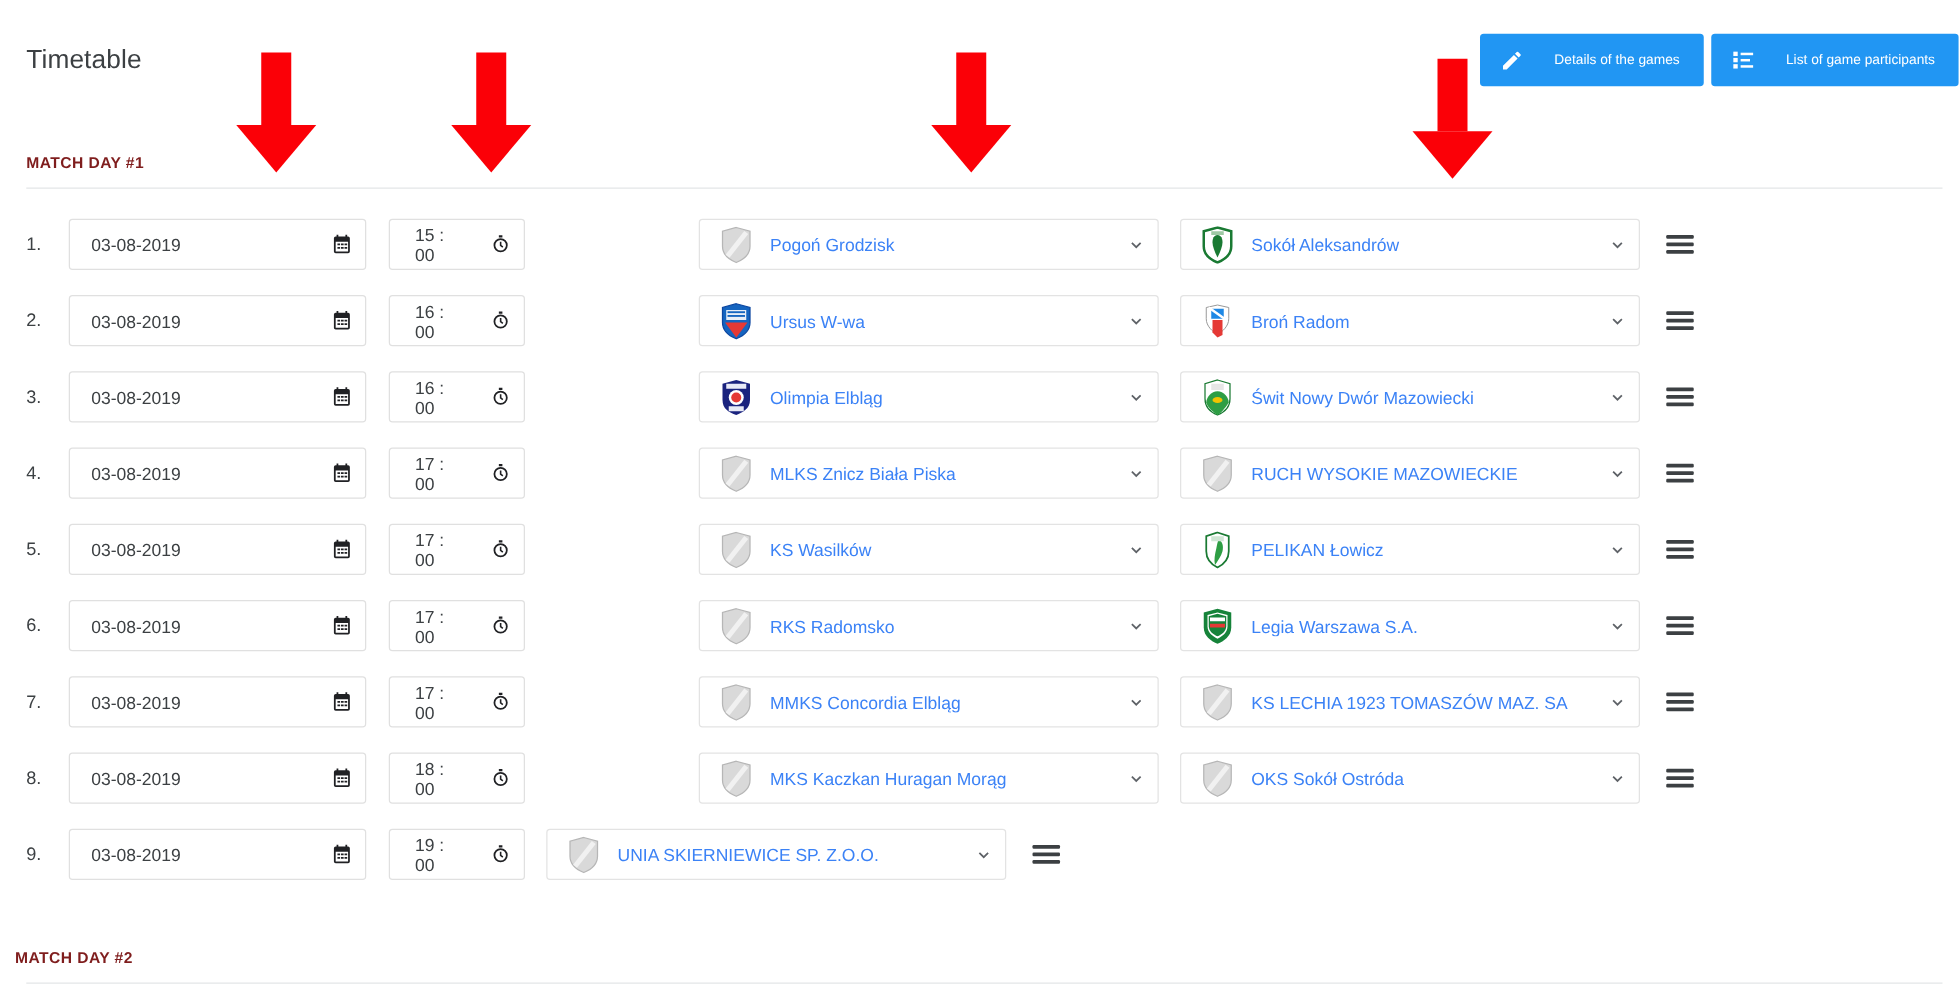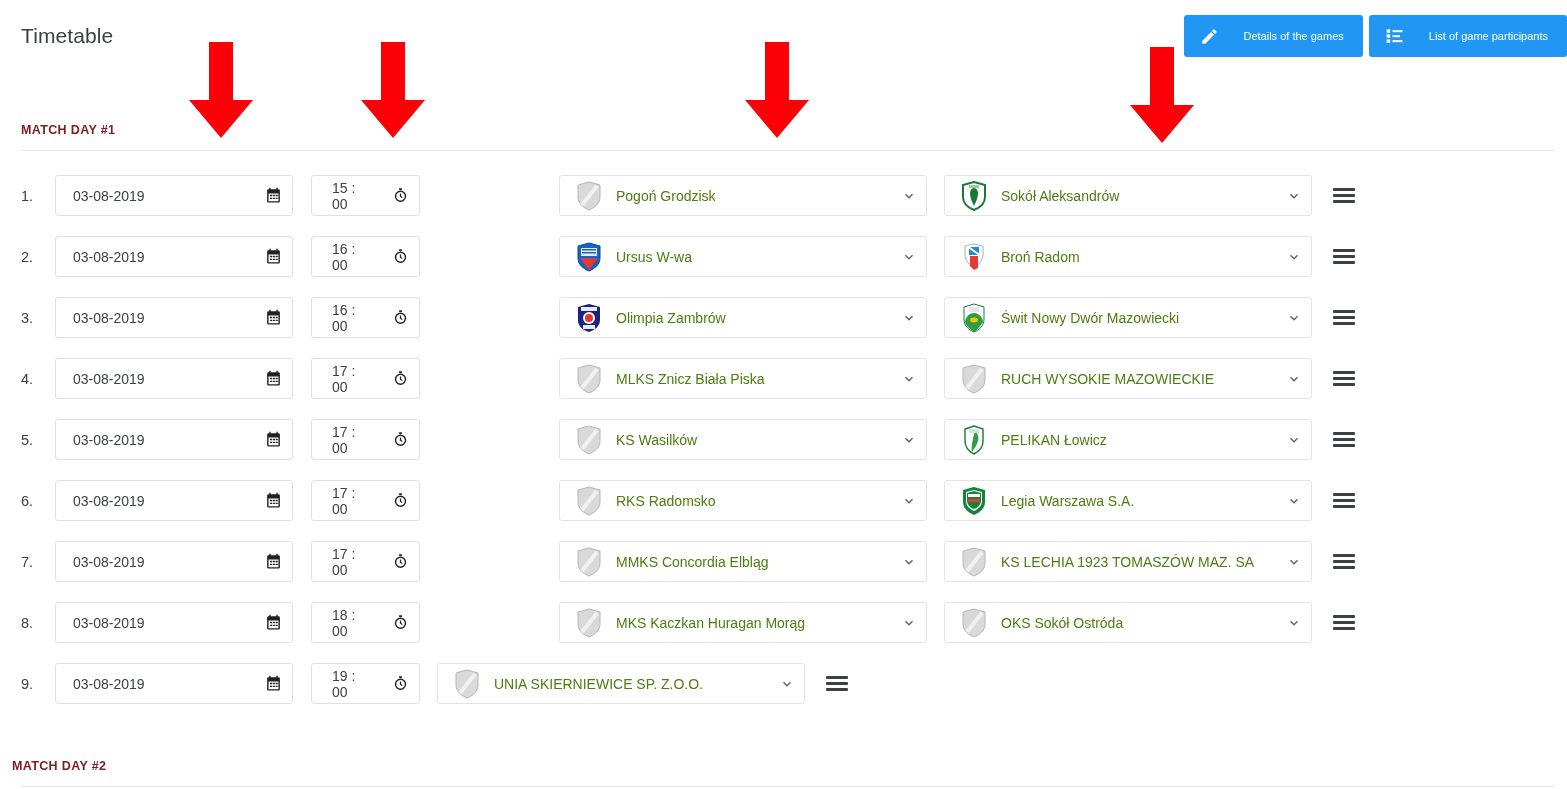--- a/index.html
+++ b/index.html
@@ -14,20 +14,21 @@
     font-family: "Liberation Sans", sans-serif;
     color: #3c4043;
     overflow: hidden;
     position: relative;
   }
 
   
   .page-header {
     position: relative;
     height: 72px;
+    margin-top: 12px;
   }
   .page-title {
     position: absolute;
     left: 21px;
     top: 24px;
     font-size: 21px;
     font-weight: 400;
     color: #3c4043;
     letter-spacing: .1px;
   }
@@ -139,21 +140,21 @@
     height: 32px;
     margin-left: 10px;
     flex: none;
     display: flex;
     align-items: center;
     justify-content: center;
   }
   .select .team {
     flex: 1;
     font-size: 14px;
-    color: #4d7c0f;
+    color: #3b82f6;
     padding-left: 8px;
     overflow: hidden;
     white-space: nowrap;
   }
   .select .chev {
     width: 34px;
     display: flex;
     align-items: center;
     justify-content: center;
     color: #5f6368;
@@ -373,21 +374,21 @@
     <div class="select select-home">
       <span class="crest">
         <svg width="26" height="30" viewBox="0 0 26 30">
             <path d="M13 1 24 4v13c0 7-6 10-11 12C7 27 2 24 2 17V4z" fill="#1a237e"></path>
             <rect x="5" y="4" width="16" height="4" fill="#e8eaf6"></rect>
             <circle cx="13" cy="15" r="6" fill="#fff"></circle>
             <circle cx="13" cy="15" r="4" fill="#e53935"></circle>
             <rect x="7" y="22" width="12" height="4" fill="#e8eaf6"></rect>
           </svg>
       </span>
-      <span class="team">Olimpia Zambrów</span>
+      <span class="team">Olimpia Elbląg</span>
       <span class="chev">
         <svg width="14" height="14" viewBox="0 0 24 24" fill="none" stroke="#5f6368" stroke-width="2.4">
             <path d="M6 9l6 6 6-6"></path>
           </svg>
       </span>
     </div>
     <div class="select select-away">
       <span class="crest">
         <svg width="26" height="30" viewBox="0 0 26 30">
             <path d="M13 1 23 4v12c0 7-5 11-10 13C8 27 3 23 3 16V4z" fill="#fff" stroke="#1a7a33" stroke-width="1"></path>

